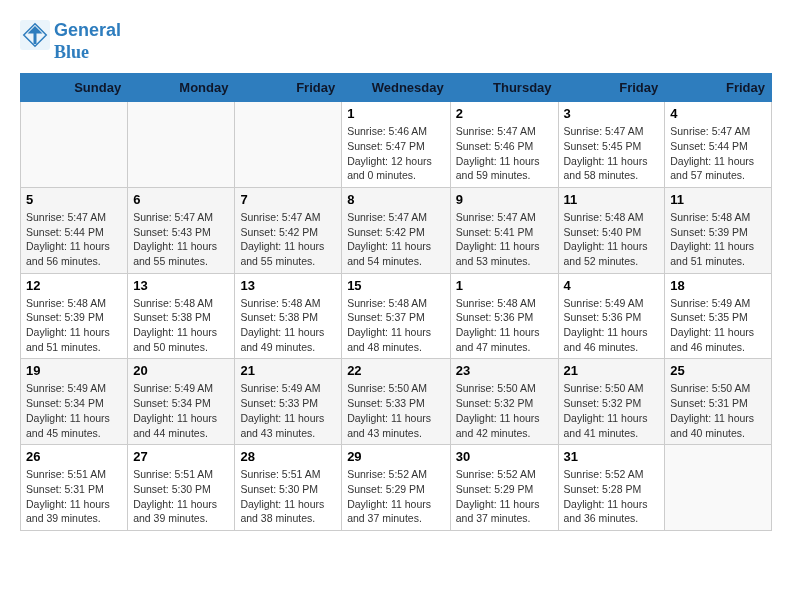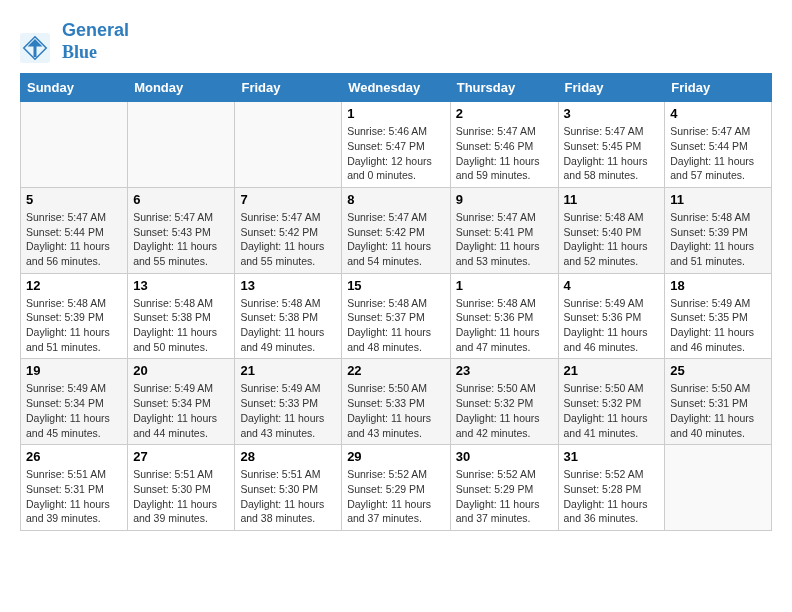--- a/index.html
+++ b/index.html
@@ -11,22 +11,21 @@
       padding: 20px;
     }
     .header {
       display: flex;
       justify-content: space-between;
       align-items: flex-start;
       margin-bottom: 10px;
     }
     .logo {
       display: flex;
-      align-items: flex-end;
-      gap: 8px;
+      align-items: flex-start;
     }
     .logo-text {
       font-size: 18px;
       font-weight: bold;
       color: #1a1a2e;
       line-height: 1.2;
     }
     .logo-text span {
       color: #2e7dbe;
     }
@@ -47,22 +46,22 @@
       font-size: 15px;
       color: #444;
     }
     .calendar {
       width: 100%;
       border-collapse: collapse;
       font-size: 11px;
     }
     .calendar th {
       background: #2e7dbe;
-      color: #ffffff;
-      text-align: left;
+      color: #0f172a;
+      text-align: right;
       padding: 6px 6px;
       font-size: 13px;
       border: 1px solid #2e7dbe;
     }
     .calendar td {
       border: 1px solid #ccc;
       vertical-align: top;
       padding: 4px 5px;
       width: 110px;
       min-height: 80px;

